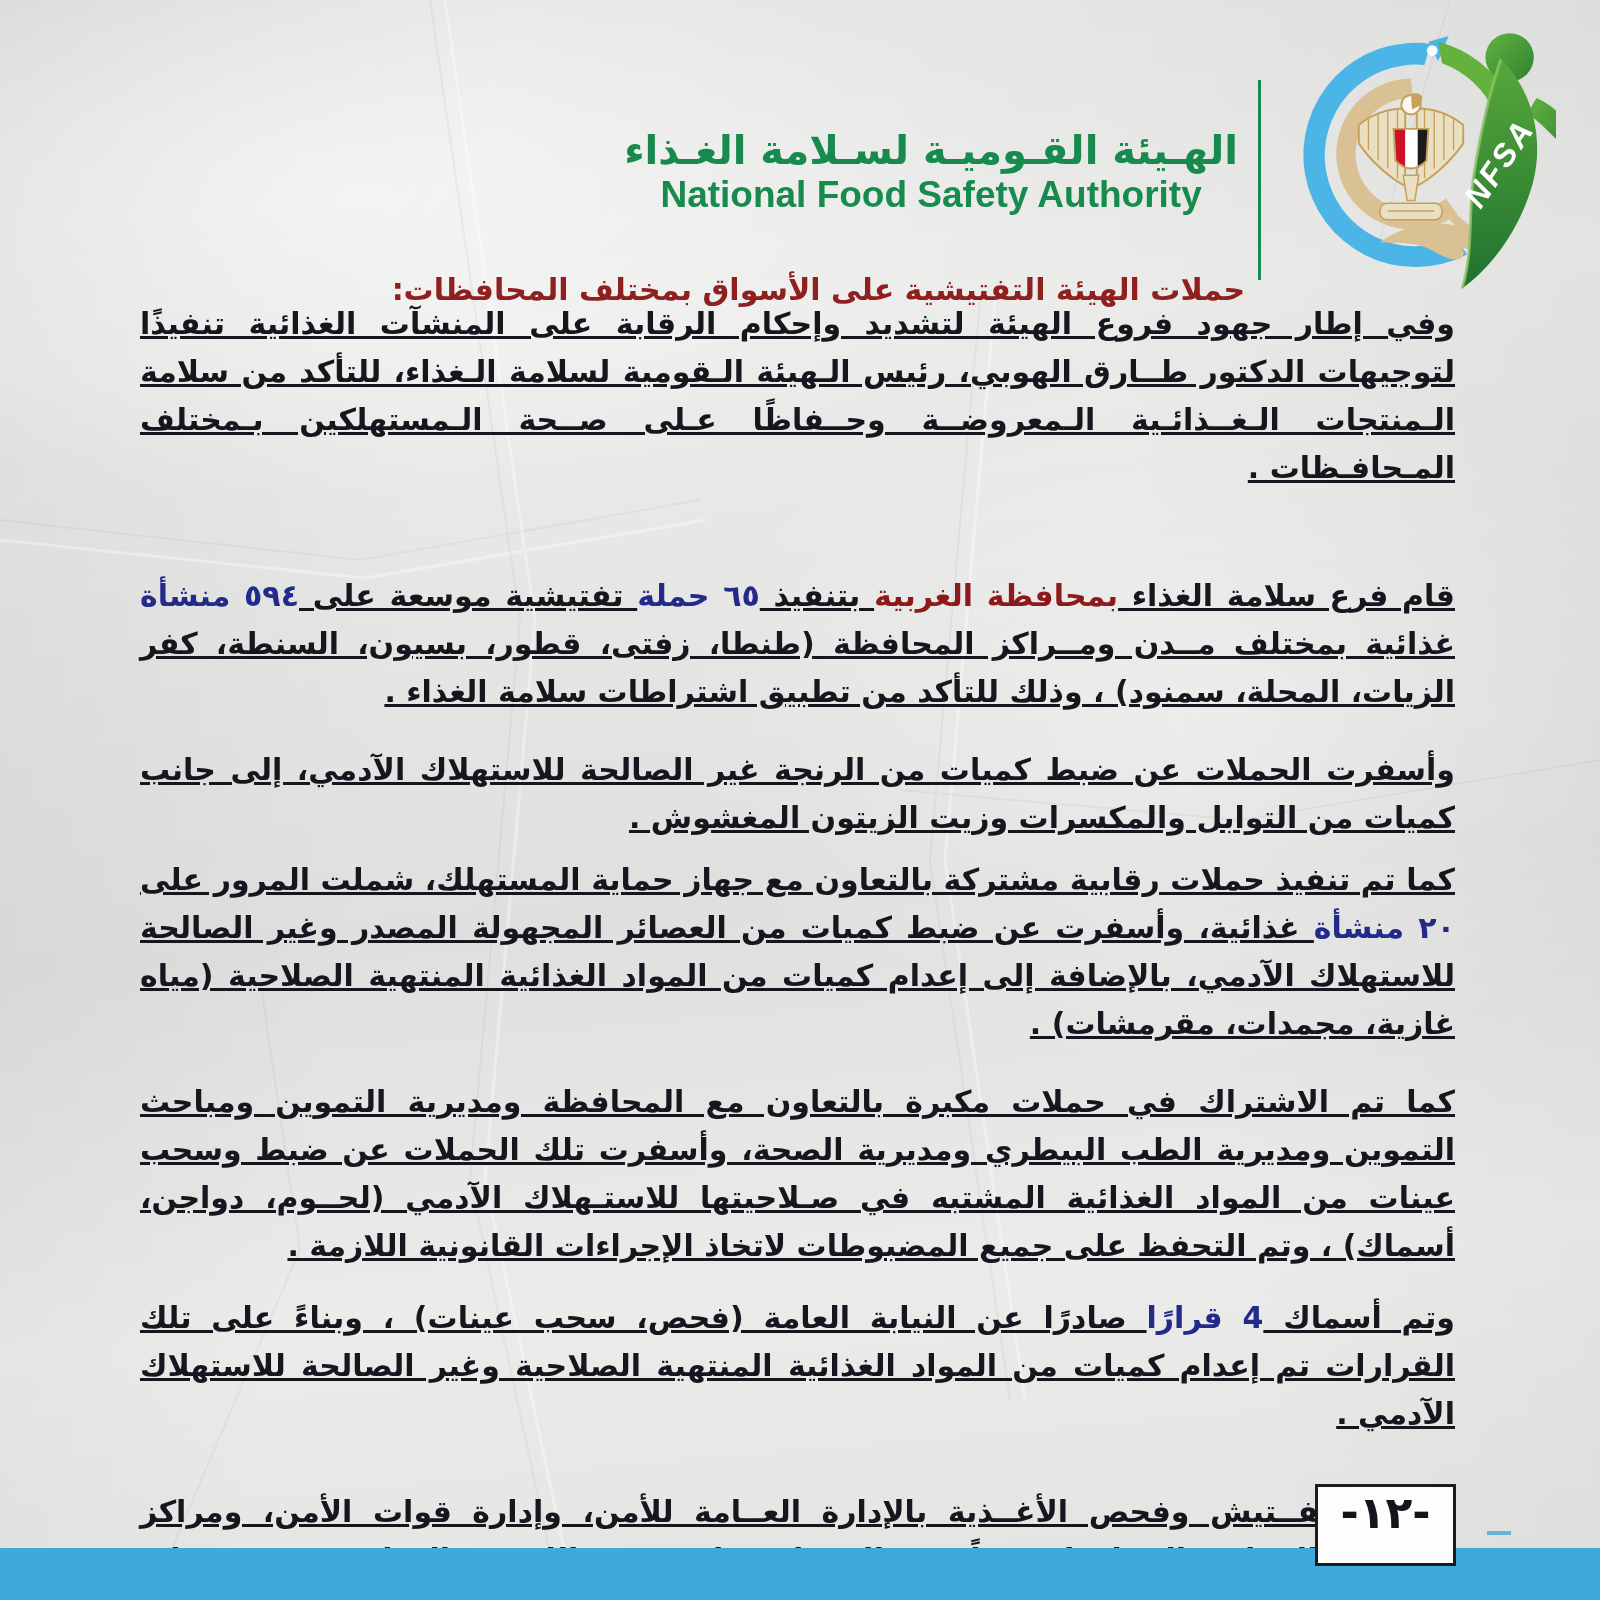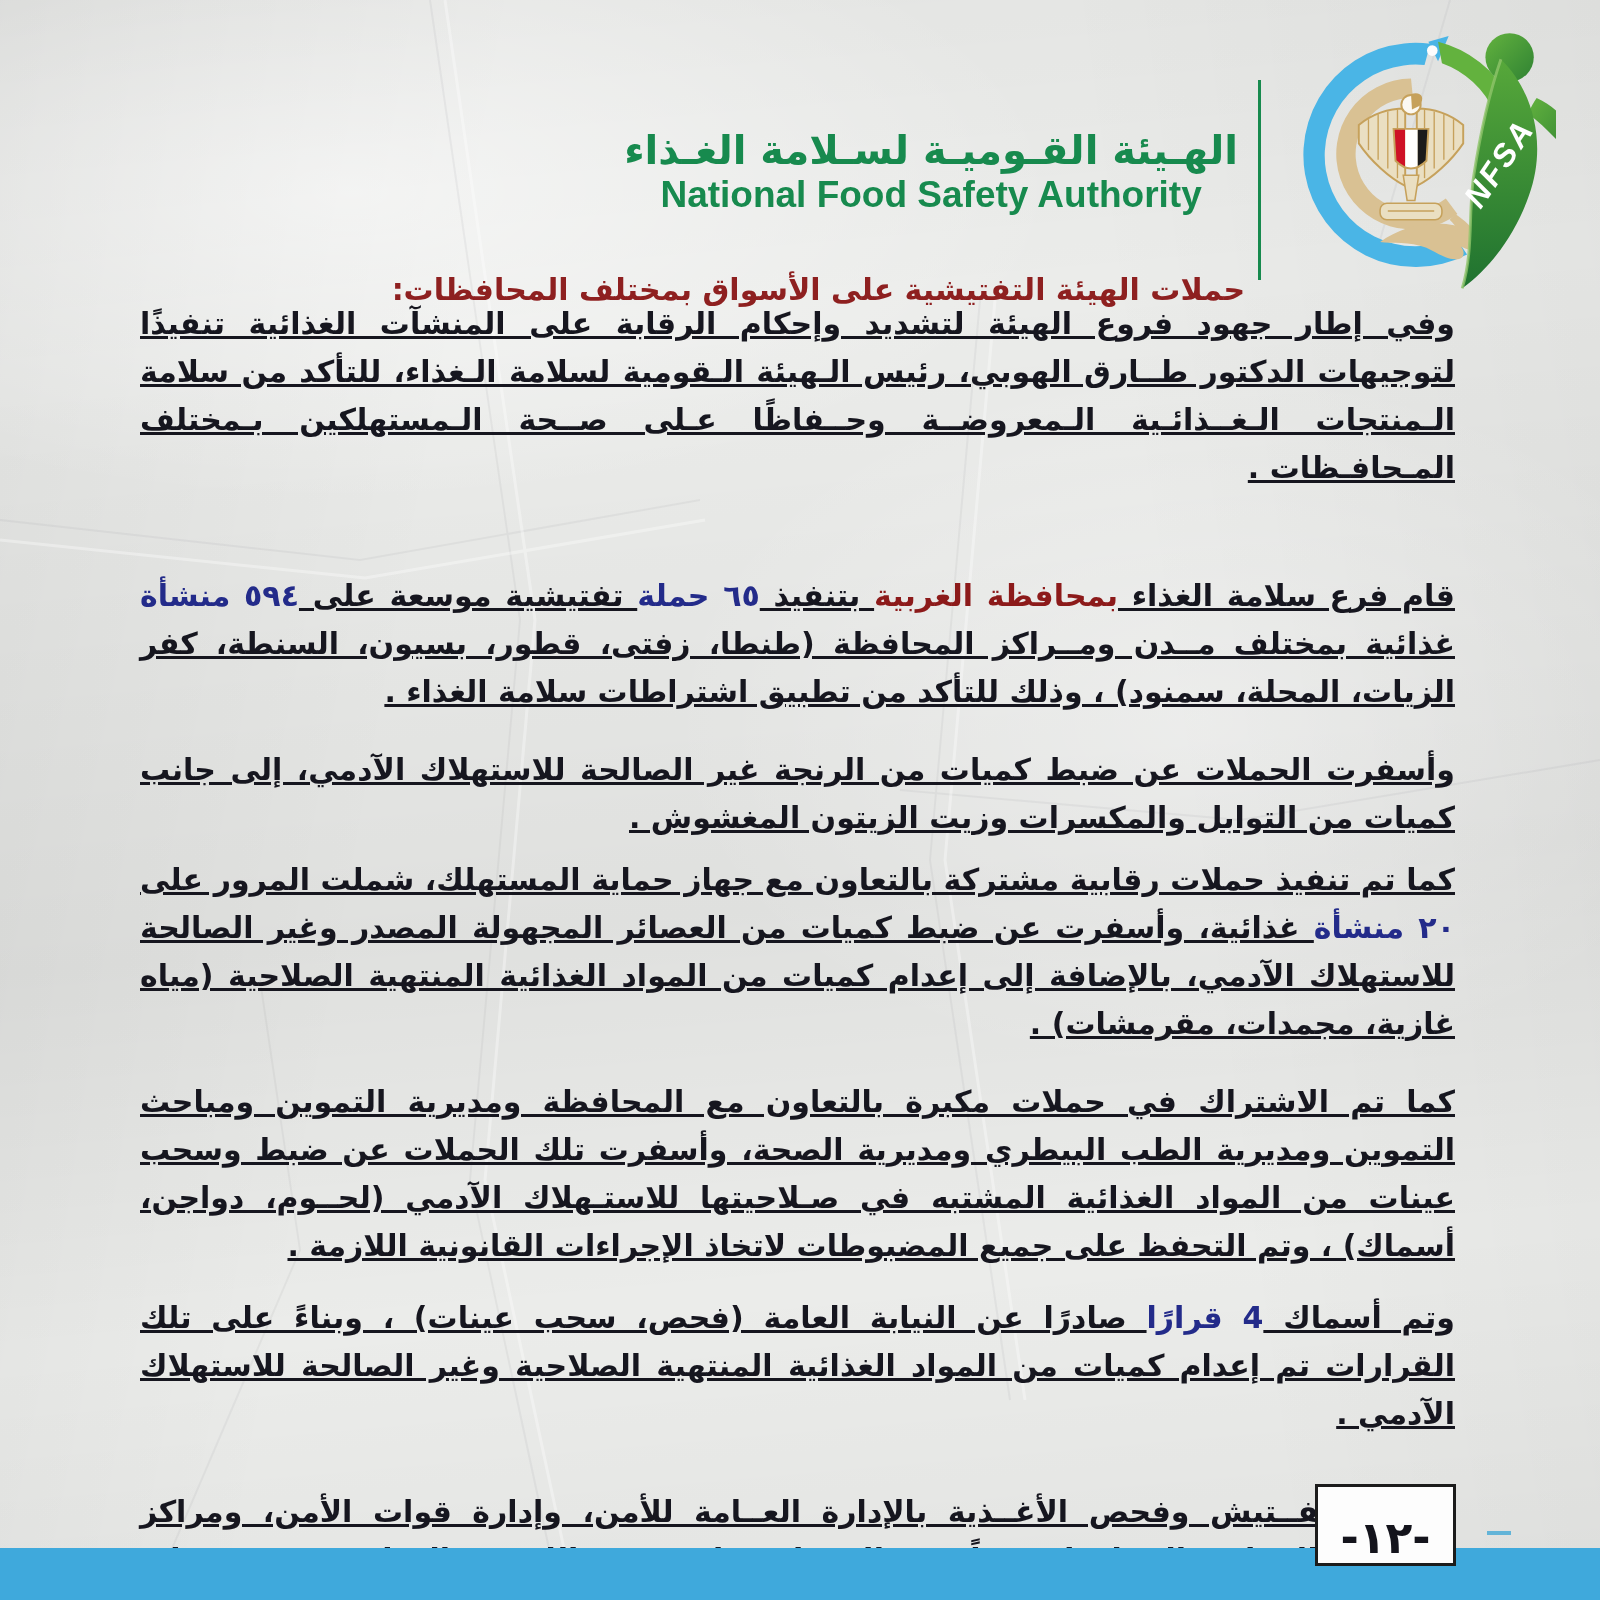--- a/index.html
+++ b/index.html
@@ -58,21 +58,21 @@
   .body-text p.m4{margin-bottom:30px;}
   .body-text p.m5{margin-bottom:24px;}
   .body-text p.m6{margin-bottom:50px;}
   .seg.dark{color:var(--body-dark);text-decoration:underline;}
   .seg.red{color:var(--highlight-red);}
   .seg.blue{color:var(--highlight-blue);}
   
   .page-number-box{
     position:absolute; left:1315px; top:1484px; width:141px; height:82px;
     background:#FDFDFD; border:3px solid #1c1c1c; box-sizing:border-box;
-    display:flex; align-items:flex-end; justify-content:center; z-index:3;
+    display:flex; align-items:flex-start; justify-content:center; z-index:3;
   }
   .page-number{
     direction:rtl; font-size:44px; font-weight:bold; color:#14141c; letter-spacing:4px;
   }
   .blue-dash{
     position:absolute; left:1487px; top:1531px; width:24px; height:4px;
     background:#63B4D8; z-index:2;
   }
   .footer-bar{
     position:absolute; left:0; top:1548px; width:1600px; height:52px;

